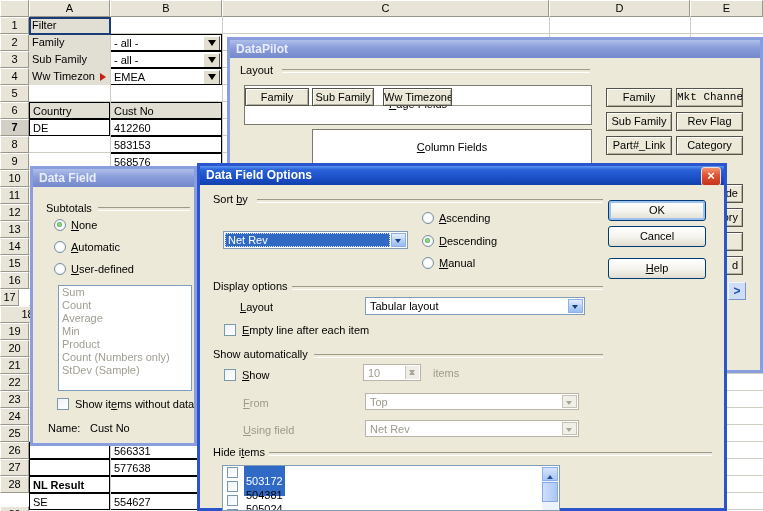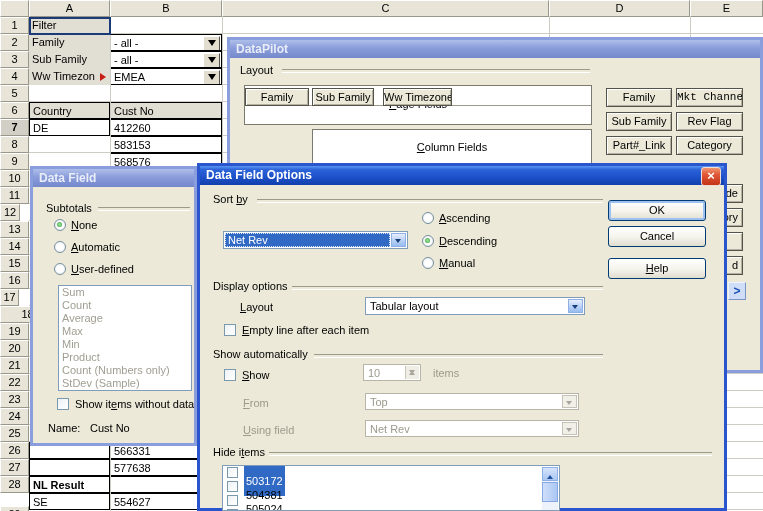--- a/index.html
+++ b/index.html
@@ -109,21 +109,21 @@
     <div class="hdr" style="left: 0px; top: 34px; width: 29px; height: 17px;">2</div>
     <div class="hdr" style="left: 0px; top: 51px; width: 29px; height: 17px;">3</div>
     <div class="hdr" style="left: 0px; top: 68px; width: 29px; height: 17px;">4</div>
     <div class="hdr" style="left: 0px; top: 85px; width: 29px; height: 17px;">5</div>
     <div class="hdr" style="left: 0px; top: 102px; width: 29px; height: 17px;">6</div>
     <div class="hdr hl" style="left: 0px; top: 119px; width: 29px; height: 17px;">7</div>
     <div class="hdr" style="left: 0px; top: 136px; width: 29px; height: 17px;">8</div>
     <div class="hdr" style="left: 0px; top: 153px; width: 29px; height: 17px;">9</div>
     <div class="hdr" style="left: 0px; top: 170px; width: 29px; height: 17px;">10</div>
     <div class="hdr" style="left: 0px; top: 187px; width: 29px; height: 17px;">11</div>
-    <div class="hdr" style="left: 0px; top: 204px; width: 20px; height: 17px;">12</div>
+    <div class="hdr" style="left: 0px; top: 204px; width: 29px; height: 17px;">12</div>
     <div class="hdr" style="left: 0px; top: 221px; width: 29px; height: 17px;">13</div>
     <div class="hdr" style="left: 0px; top: 238px; width: 29px; height: 17px;">14</div>
     <div class="hdr" style="left: 0px; top: 255px; width: 29px; height: 17px;">15</div>
     <div class="hdr" style="left: 0px; top: 272px; width: 29px; height: 17px;">16</div>
     <div class="hdr" style="left: 0px; top: 289px; width: 19px; height: 17px;">17</div>
     <div class="hdr" style="left: 0px; top: 306px; width: 43px; height: 17px; padding-left: 12px;">18</div>
     <div class="hdr" style="left: 0px; top: 323px; width: 29px; height: 17px;">19</div>
     <div class="hdr" style="left: 0px; top: 340px; width: 29px; height: 17px;">20</div>
     <div class="hdr" style="left: 0px; top: 357px; width: 29px; height: 17px;">21</div>
     <div class="hdr" style="left: 0px; top: 374px; width: 29px; height: 17px;">22</div>
@@ -207,21 +207,20 @@
       <div class="rlabel" style="left: 41px; top: 53px;"><u>N</u>one</div>
       <div class="rdo" style="left: 24px; top: 75px;"></div>
       <div class="rlabel" style="left: 41px; top: 75px;"><u>A</u>utomatic</div>
       <div class="rdo" style="left: 24px; top: 97px;"></div>
       <div class="rlabel" style="left: 41px; top: 97px;"><u>U</u>ser-defined</div>
     </div>
   <div class="lbox" style="left:28px;top:119px;width:134px;height:106px;" id="df-funcs">
       <div class="lrow">Sum</div>
       <div class="lrow">Count</div>
       <div class="lrow">Average</div>
-      <div class="lrow">Max</div>
       <div class="lrow">Min</div>
       <div class="lrow">Product</div>
       <div class="lrow">Count (Numbers only)</div>
       <div class="lrow">StDev (Sample)</div>
     </div>
   <span class="cb" style="left:27px;top:232px;"></span>
   <div class="rlabel" style="left:45px;top:232px;">Show it<u>e</u>ms without data</div>
   <div class="rlabel" style="left:18px;top:256px;">Name:</div>
   <div class="rlabel" style="left:60px;top:256px;">Cust No</div>
 </div>

